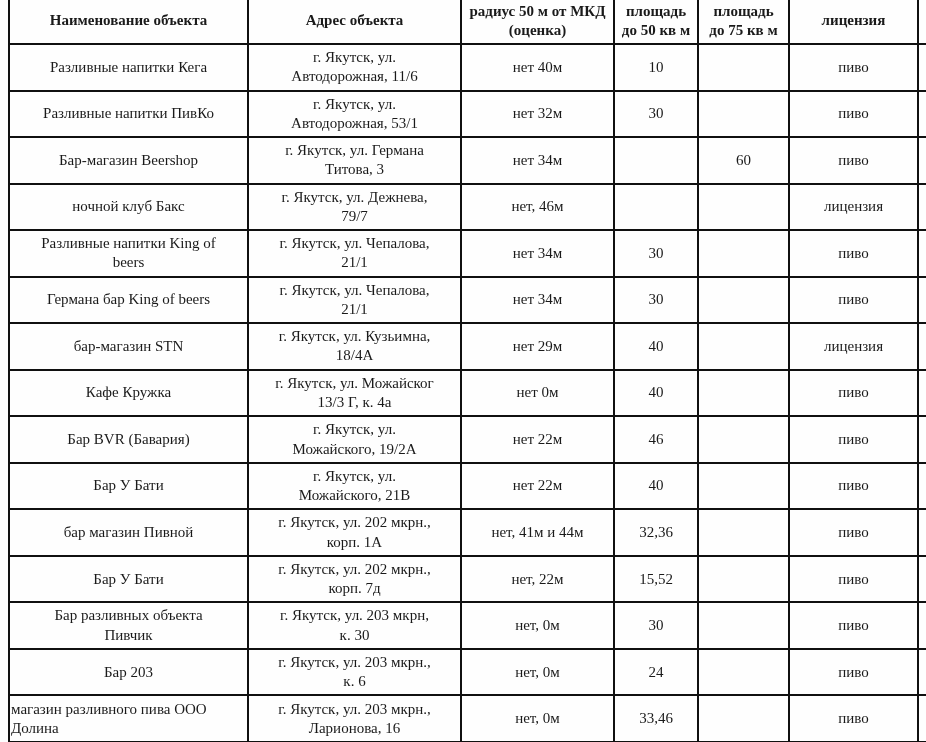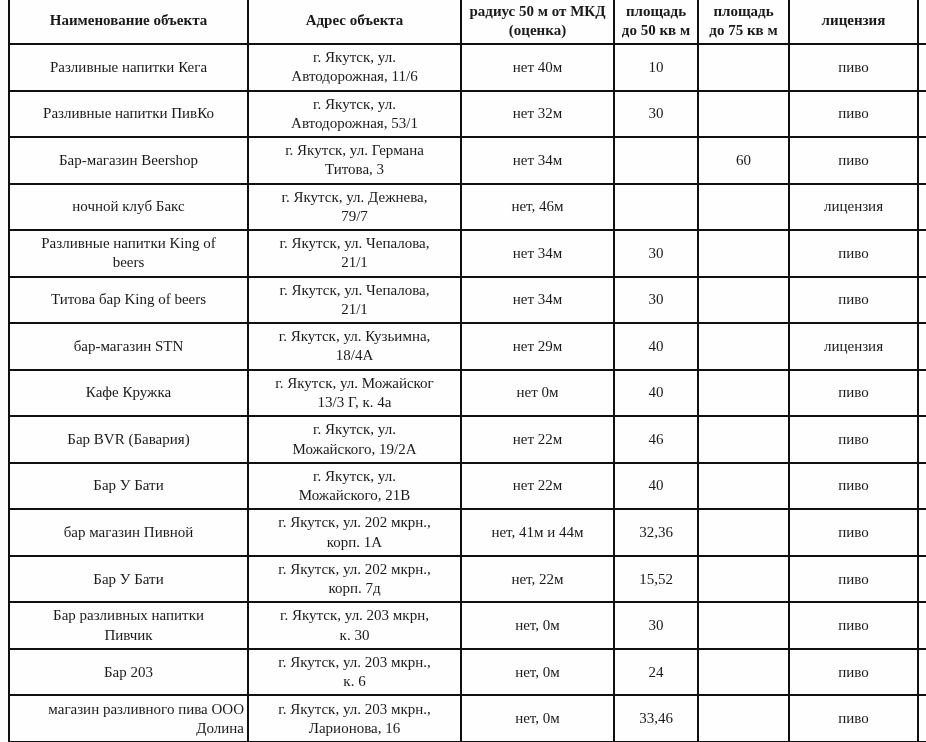--- a/index.html
+++ b/index.html
@@ -34,21 +34,21 @@
     white-space: pre-line;
     overflow: hidden;
     background: #fefefe;
   }
   .doc-table th {
     font-weight: bold;
     font-size: 15px;
   }
   .doc-table thead tr { height: 46px; }
   .doc-table tbody tr { height: 46px; }
-  .doc-table td.align-left { text-align: right; padding-left: 1px; }
+  .doc-table td.align-left { text-align: left; padding-left: 1px; }
   
   .doc-table .stub-col { background: #fefefe; }
 </style>
 </head>
 <body>
 
 <table class="doc-table">
   <colgroup>
     <col style="width:239px">
     <col style="width:213px">
@@ -118,21 +118,21 @@
 beers</td>
       <td>г. Якутск, ул. Чепалова,
 21/1</td>
       <td>нет 34м</td>
       <td>30</td>
       <td></td>
       <td>пиво</td>
       <td class="stub-col"></td>
     </tr>
     <tr>
-      <td>Титова бар King of beers</td>
+      <td>Германа бар King of beers</td>
       <td>г. Якутск, ул. Чепалова,
 21/1</td>
       <td>нет 34м</td>
       <td>30</td>
       <td></td>
       <td>пиво</td>
       <td class="stub-col"></td>
     </tr>
     <tr>
       <td>бар-магазин STN</td>
@@ -188,21 +188,21 @@
       <td>Бар У Бати</td>
       <td>г. Якутск, ул. 202 мкрн.,
 корп. 7д</td>
       <td>нет, 22м</td>
       <td>15,52</td>
       <td></td>
       <td>пиво</td>
       <td class="stub-col"></td>
     </tr>
     <tr>
-      <td>Бар разливных напитки
+      <td>Бар разливных объекта
 Пивчик</td>
       <td>г. Якутск, ул. 203 мкрн,
 к. 30</td>
       <td>нет, 0м</td>
       <td>30</td>
       <td></td>
       <td>пиво</td>
       <td class="stub-col"></td>
     </tr>
     <tr>

